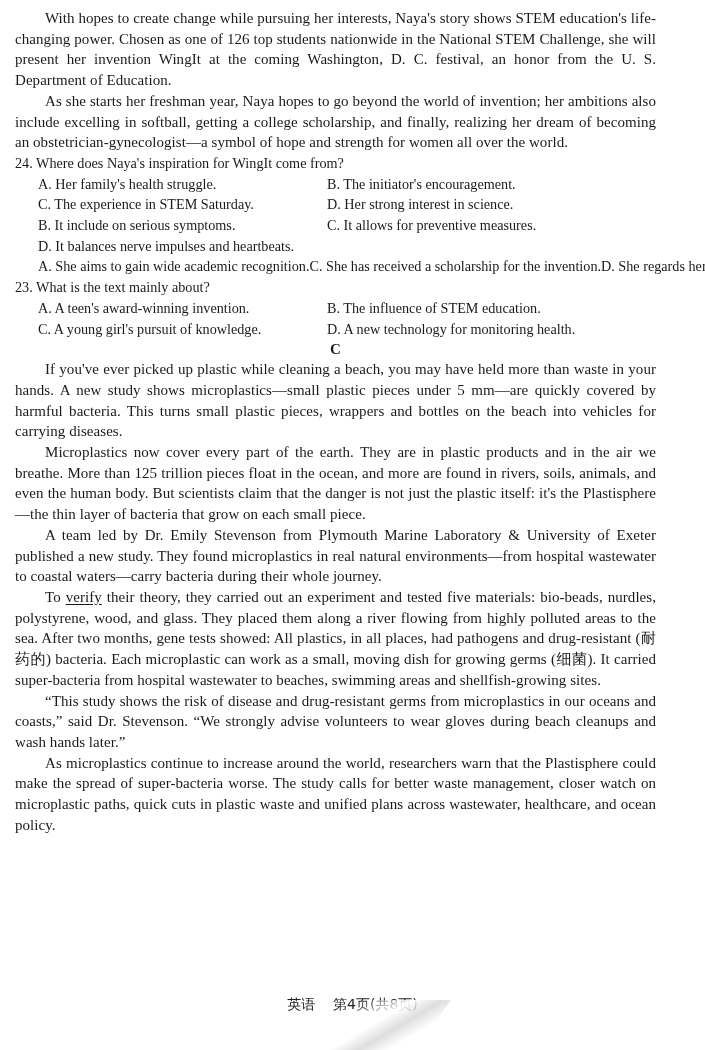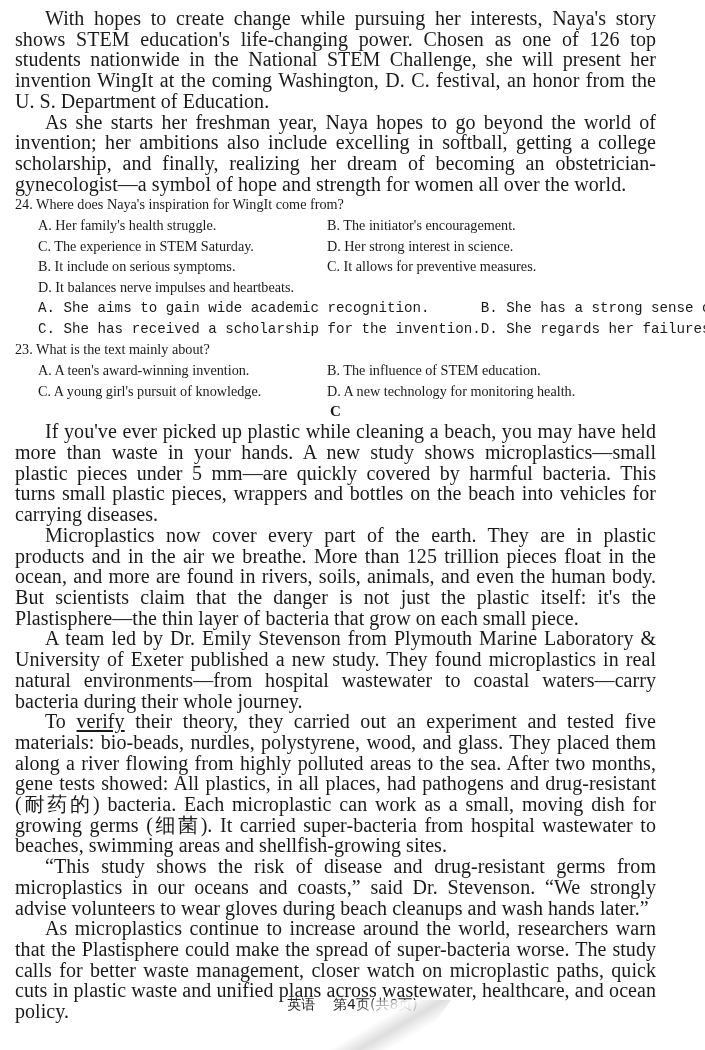--- a/index.html
+++ b/index.html
@@ -2,27 +2,27 @@
 <html><head>
   <meta charset="utf-8">
   <style>
     html, body { margin: 0; padding: 0; }
     body {
       width: 705px; height: 1050px; background: #ffffff; position: relative; overflow: hidden;
       font-family: "Liberation Serif", "DejaVu Serif", serif; color: #1a1a1a;
     }
     .page { position: absolute; left: 15px; top: 8px; width: 641px; }
     .para {
-      margin: 0; font-size: 20px; line-height: 20.7px; text-align: justify;
+      margin: 0; font-size: 15px; line-height: 20.7px; text-align: justify;
       text-indent: 30px; letter-spacing: 0.05px;
     }
     .q { margin: 0; font-size: 14.2px; line-height: 20.7px; }
     .q-stem { white-space: nowrap; }
     .opts { display: grid; grid-template-columns: 289px 1fr; padding-left: 23px; }
-    .opts.single { grid-template-columns: 1fr 1fr; font-family: Liberation Mono, monospace; }
+    .opts.single { grid-template-columns: 1fr 1fr 1fr; }
     .opt { font-size: 14.2px; line-height: 20.7px; white-space: nowrap; }
     .section-title {
       text-align: center; font-weight: bold; font-size: 15px; line-height: 20px;
       margin: 0; padding-left: 0; width: 641px;
     }
     .u { text-decoration: underline; text-underline-offset: 2px; }
     .footer {
       position: absolute; top: 996px; left: 0; width: 705px; text-align: center;
       font-family: "DejaVu Sans", sans-serif; font-size: 14px; color: #222;
     }
@@ -55,21 +55,20 @@
     <div class="opts">
       <div class="opt">B. It include on serious symptoms.</div>
       <div class="opt">C. It allows for preventive measures.</div>
       <div class="opt">D. It balances nerve impulses and heartbeats.</div>
     </div>
   </div>
 
   <div>
     <div class="opts single">
       <div class="opt">A. She aims to gain wide academic recognition.</div>
-      <div class="opt">B. She has a strong sense of social responsibility.</div>
       <div class="opt">C. She has received a scholarship for the invention.</div>
       <div class="opt">D. She regards her failures as valuable wealth in life.</div>
     </div>
   </div>
 
   <div>
     <p class="q q-stem">23. What is the text mainly about?</p>
     <div class="opts">
       <div class="opt">A. A teen's award-winning invention.</div>
       <div class="opt">B. The influence of STEM education.</div>

